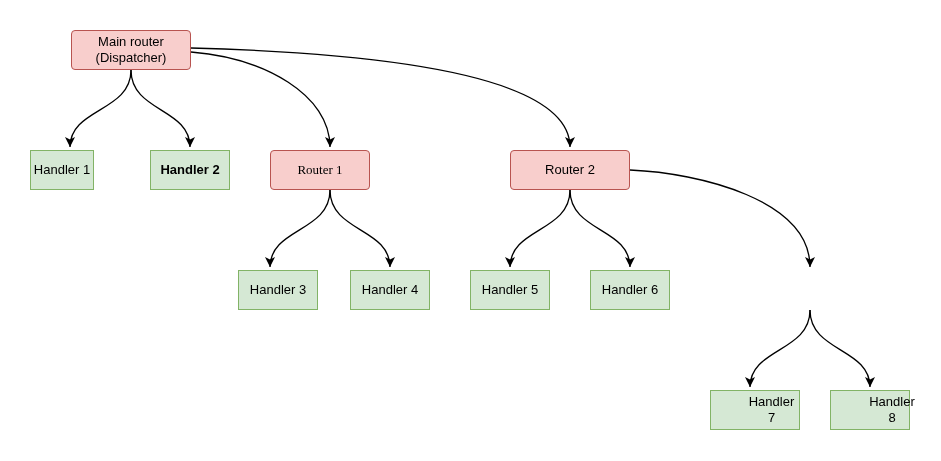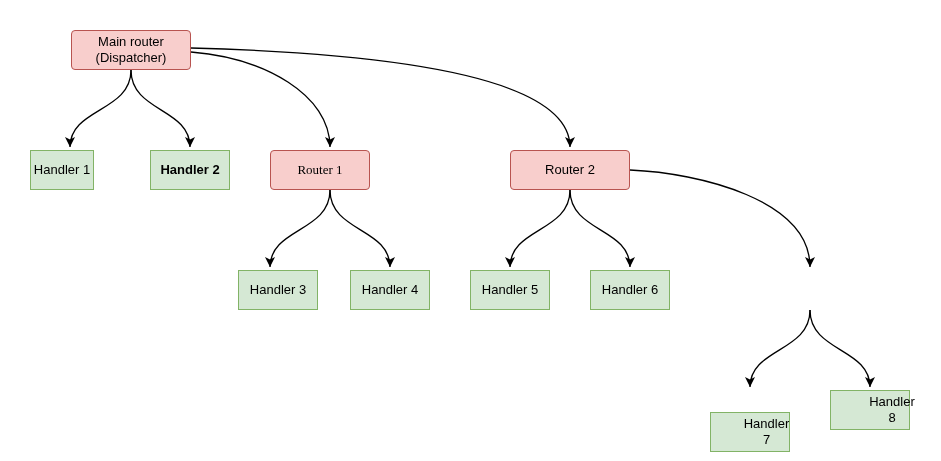--- a/index.html
+++ b/index.html
@@ -94,20 +94,20 @@
   </div>
   <div class="node handler" style="left:350px; top:270px; width:80px;  height:40px;">
     <span class="label">Handler 4</span>
   </div>
   <div class="node handler" style="left:470px; top:270px; width:80px;  height:40px;">
     <span class="label">Handler 5</span>
   </div>
   <div class="node handler" style="left:590px; top:270px; width:80px;  height:40px;">
     <span class="label">Handler 6</span>
   </div>
-  <div class="node handler" style="left:710px; top:412px; width:80px;  height:40px;padding-left:33px;">
+  <div class="node handler" style="left:710px; top:390px; width:90px;  height:40px;padding-left:33px;">
     <span class="label">Handler 7</span>
   </div>
   <div class="node handler" style="left:830px; top:390px; width:80px;  height:40px;padding-left:44px;">
     <span class="label">Handler 8</span>
   </div>
 
 </div>
 
 </body></html>

